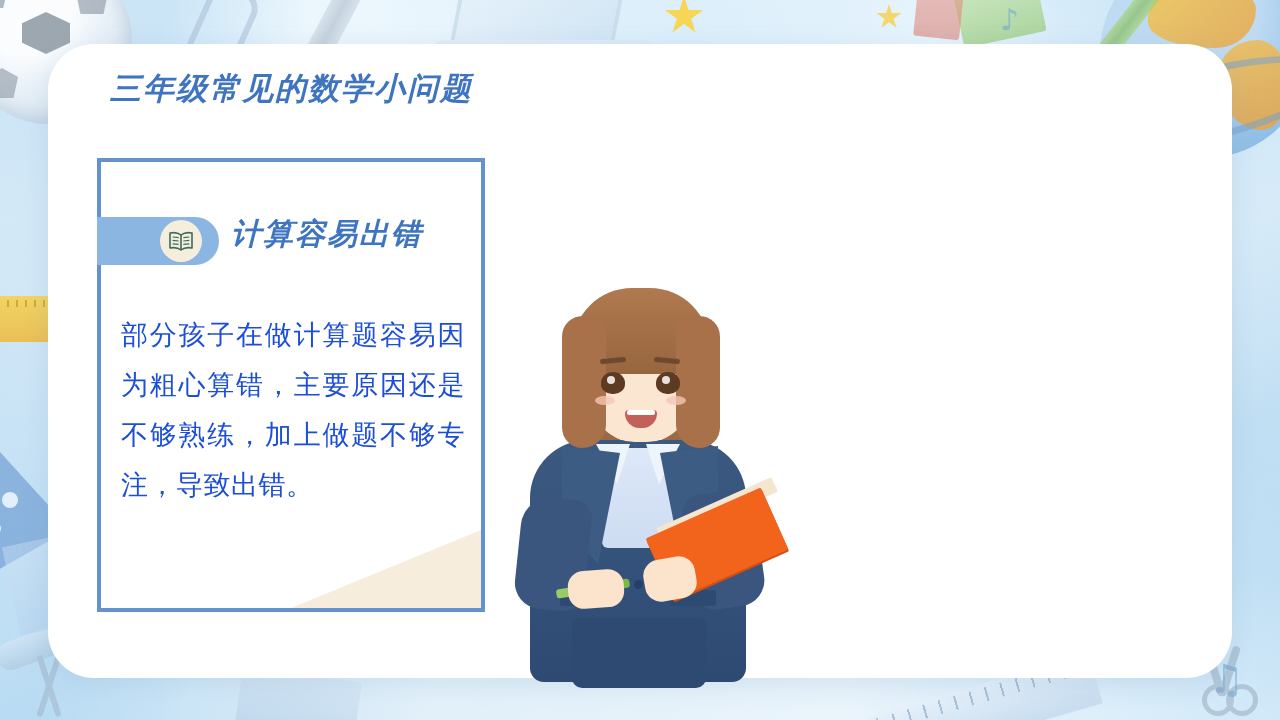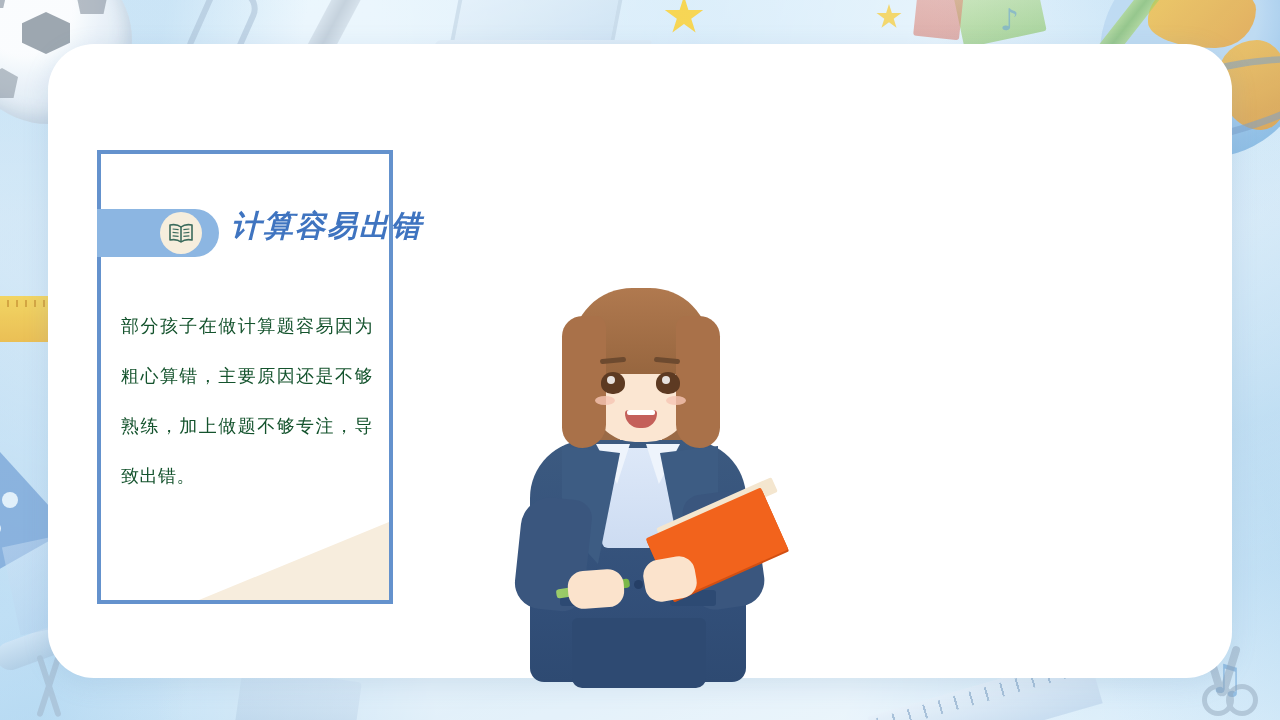--- a/index.html
+++ b/index.html
@@ -264,22 +264,22 @@
     font-weight: 700;
     font-style: italic;
     letter-spacing: 2px;
     color: #3f74c0;
     white-space: nowrap;
   }
 
   
   .info-card {
     position: absolute;
-    top: 150px;
-    width: 296px;
+    top: 158px;
+    width: 388px;
     height: 454px;
     border: 4px solid #6492cd;
     background: #fff;
     box-sizing: border-box;
   }
   .info-card.left  { left: 97px; }
   .info-card.right { left: 762px; }
 
   .corner-tri {
     position: absolute;
@@ -324,24 +324,24 @@
     color: #3f74c0;
     white-space: nowrap;
     z-index: 4;
   }
 
   .card-body {
     position: absolute;
     left: 20px;
     right: 16px;
     top: 148px;
-    font-family: Liberation Mono, monospace;
-    font-size: 18px;
+    font-family: Liberation Serif, serif;
+    font-size: 27px;
     line-height: 50px;
-    color: #14532d;
+    color: #1d4ed8;
     text-align: justify;
     letter-spacing: 0.5px;
   }
 
   
   .teacher {
     position: absolute;
     left: 494px;
     top: 262px;
     width: 290px;
@@ -527,20 +527,21 @@
     <div class="tube"></div>
       <div class="leg1"></div>
       <div class="leg2"></div>
   </div>
   <div class="deco clip"></div>
   <div class="deco bookdeco"></div>
   <div class="deco sheet"></div>
 
   <div class="panel"></div>
 
+  <div class="page-title">三年级常见的数学小问题</div>
 
   <div class="info-card left">
     <div class="corner-tri"></div>
     <div class="card-head">
       <div class="head-icon">
         <svg width="26" height="20" viewBox="0 0 26 20" aria-hidden="true">
           <path d="M13 4 C10 1.6 6.2 1.2 2 2 L2 17 C6.2 16.2 10 16.6 13 19 C16 16.6 19.8 16.2 24 17 L24 2 C19.8 1.2 16 1.6 13 4 Z" fill="#f6eedd" stroke="#3b6b5c" stroke-width="1.6" stroke-linejoin="round"></path>
           <line x1="13" y1="4" x2="13" y2="19" stroke="#3b6b5c" stroke-width="1.6"></line>
           <line x1="4.6" y1="6" x2="10.6" y2="6.6" stroke="#3b6b5c" stroke-width="1.2"></line>
           <line x1="4.6" y1="9.4" x2="10.6" y2="10" stroke="#3b6b5c" stroke-width="1.2"></line>

